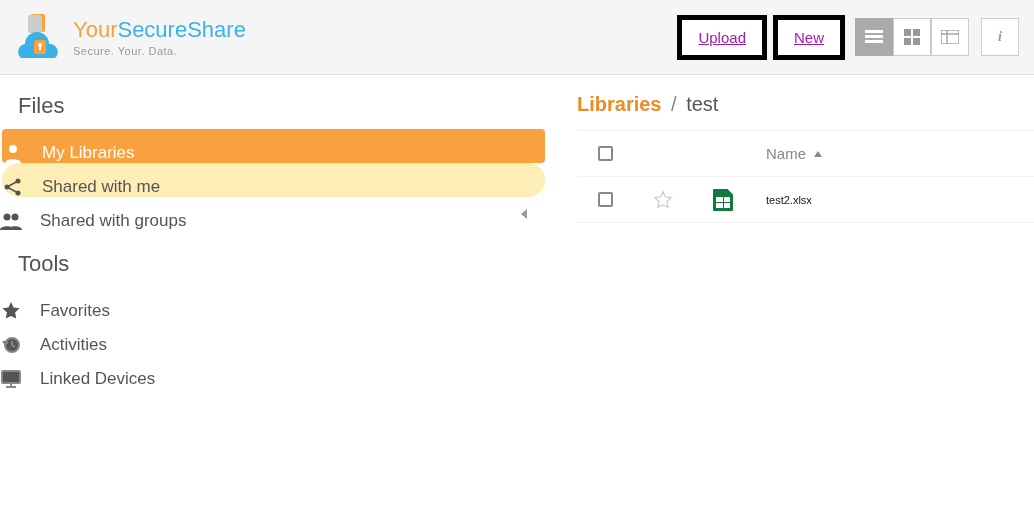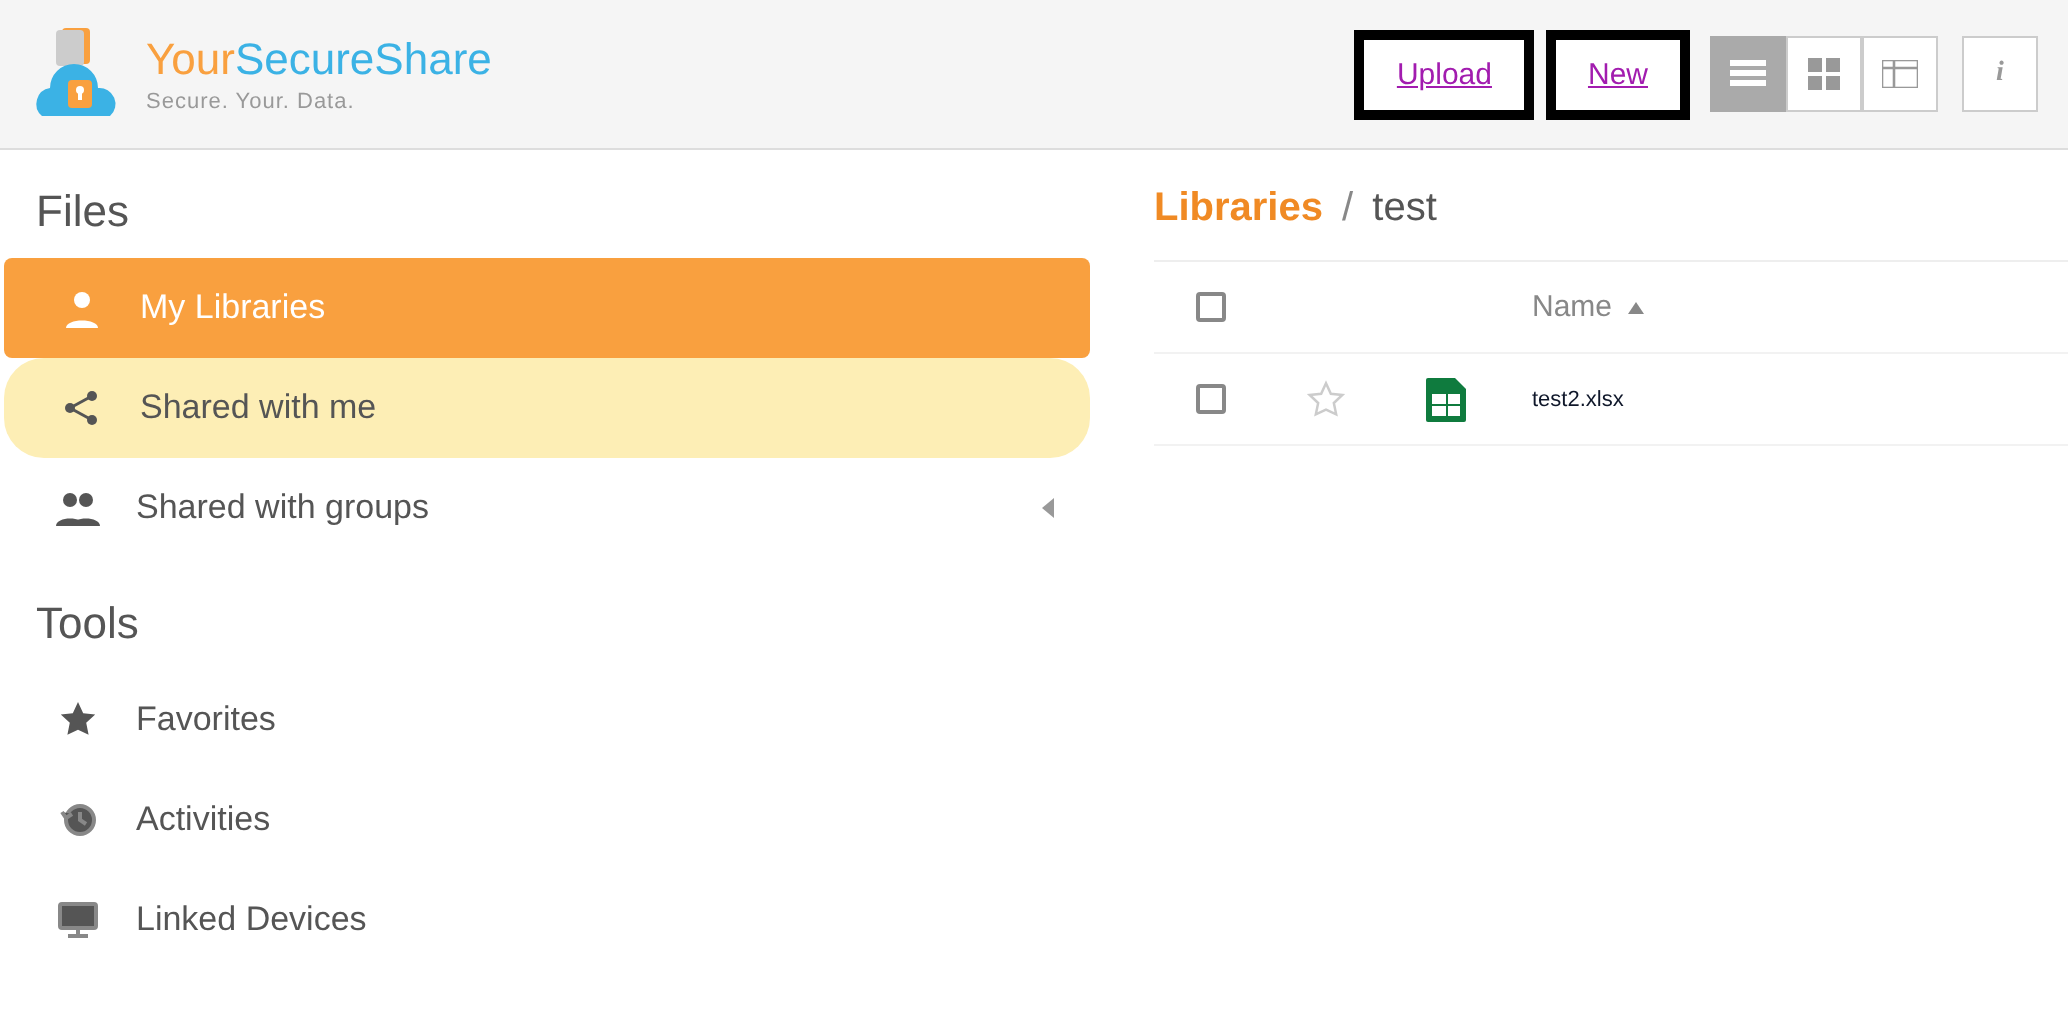--- a/index.html
+++ b/index.html
@@ -47,22 +47,22 @@
   .info-btn {
     width: 38px; height: 38px;
     background: #fff; border: 1px solid #ccc;
     display:flex; align-items:center; justify-content:center;
     margin-left: 6px; cursor:pointer; color:#999; font-family: Georgia, serif; font-style: italic; font-weight: bold;
   }
   .content { display:flex; height: calc(507px - 75px); }
   .sidebar { width: 547px; padding: 18px 0 0 0; }
   .section-title { font-size: 22px; color:#555; font-weight:400; padding: 0 0 10px 18px; }
   .nav-item {
-    display:flex; align-items:center; gap: 18px;
-    height: 50px; padding-left: 28px; cursor:pointer;
+    display:flex; align-items:flex-end; gap: 18px;
+    height: 34px; cursor:pointer;
     font-size: 17px; color:#555;
     position:relative;
   }
   .nav-item.active { background:#f9a03f; color:#fff; border-radius: 4px; margin: 0 2px; }
   .nav-item.highlight { background:#fdeeb5; color:#555; margin: 0 2px; border-radius: 20px;}
   .nav-item .chev {
     position:absolute; right:20px; top:50%; transform:translateY(-50%);
     width:0;height:0;border-top:5px solid transparent;border-bottom:5px solid transparent;border-right:6px solid #999;
   }
   .nav-icon { width:22px; display:flex; justify-content:center; color:inherit;}

